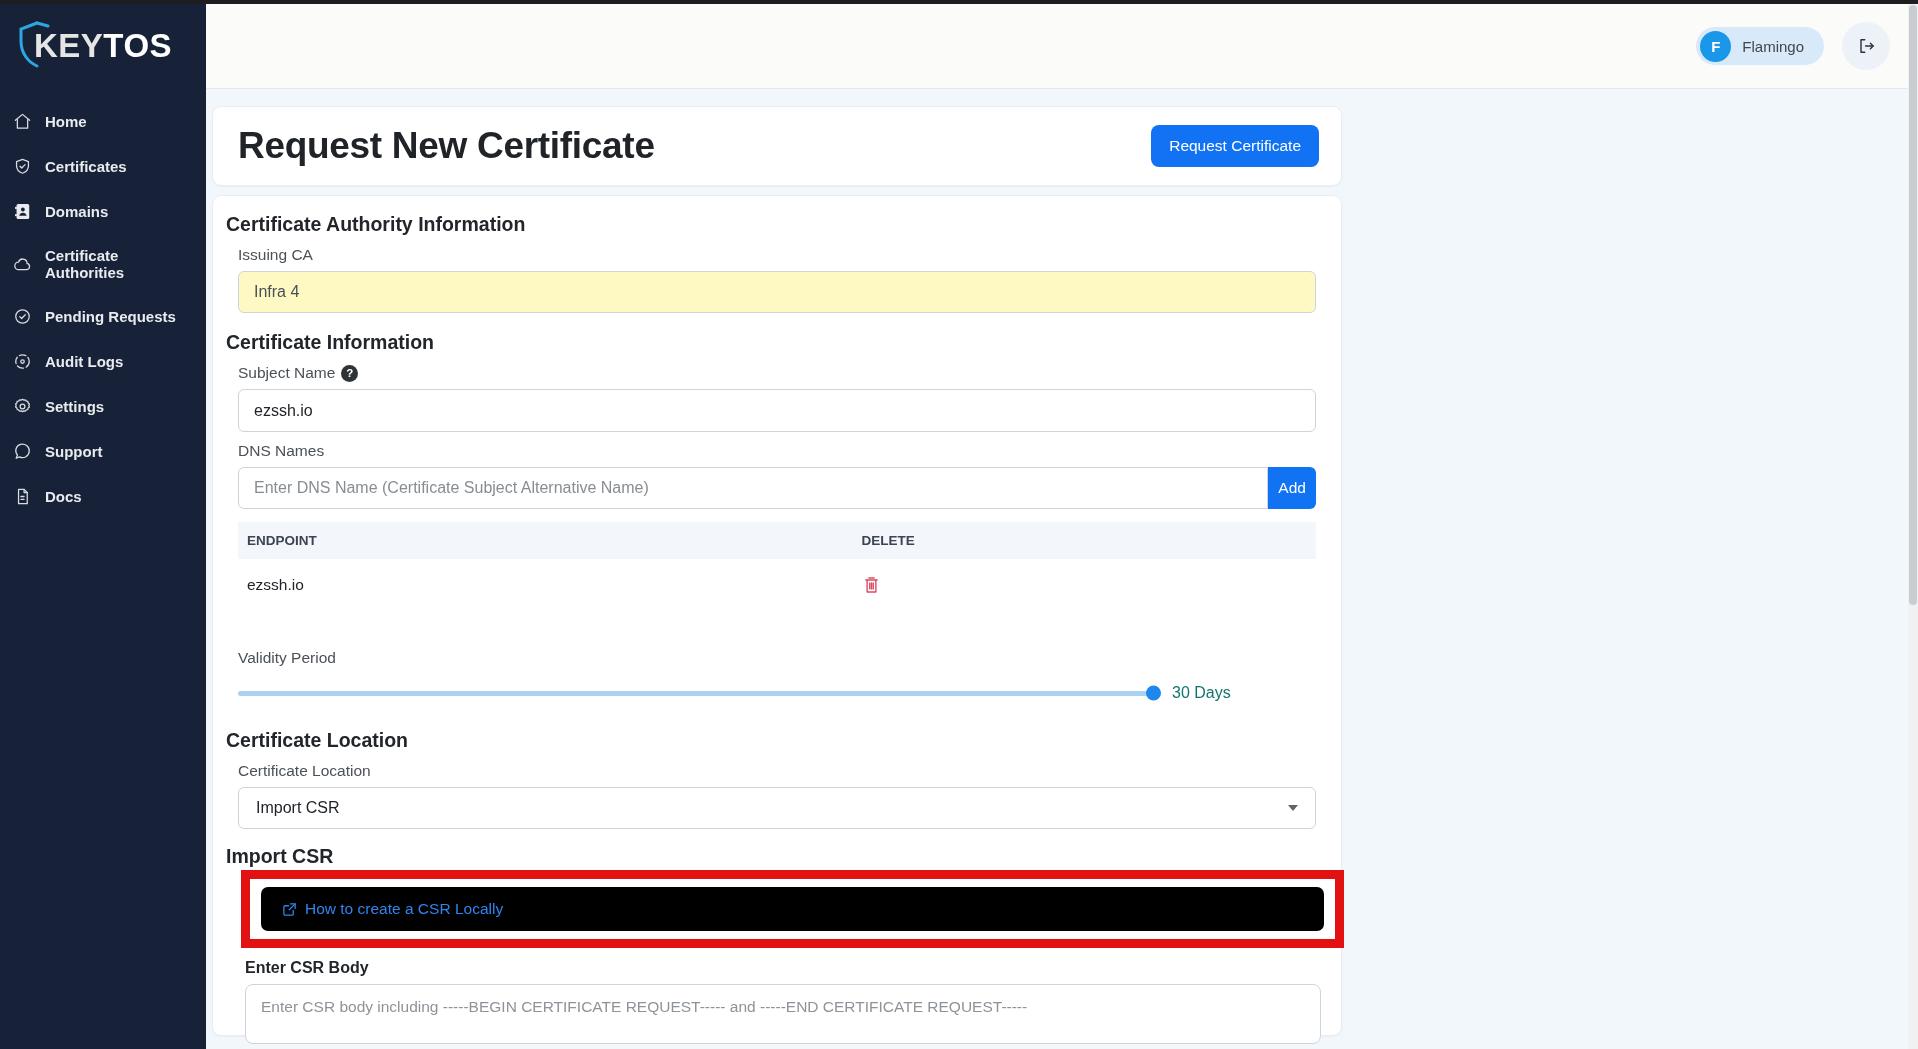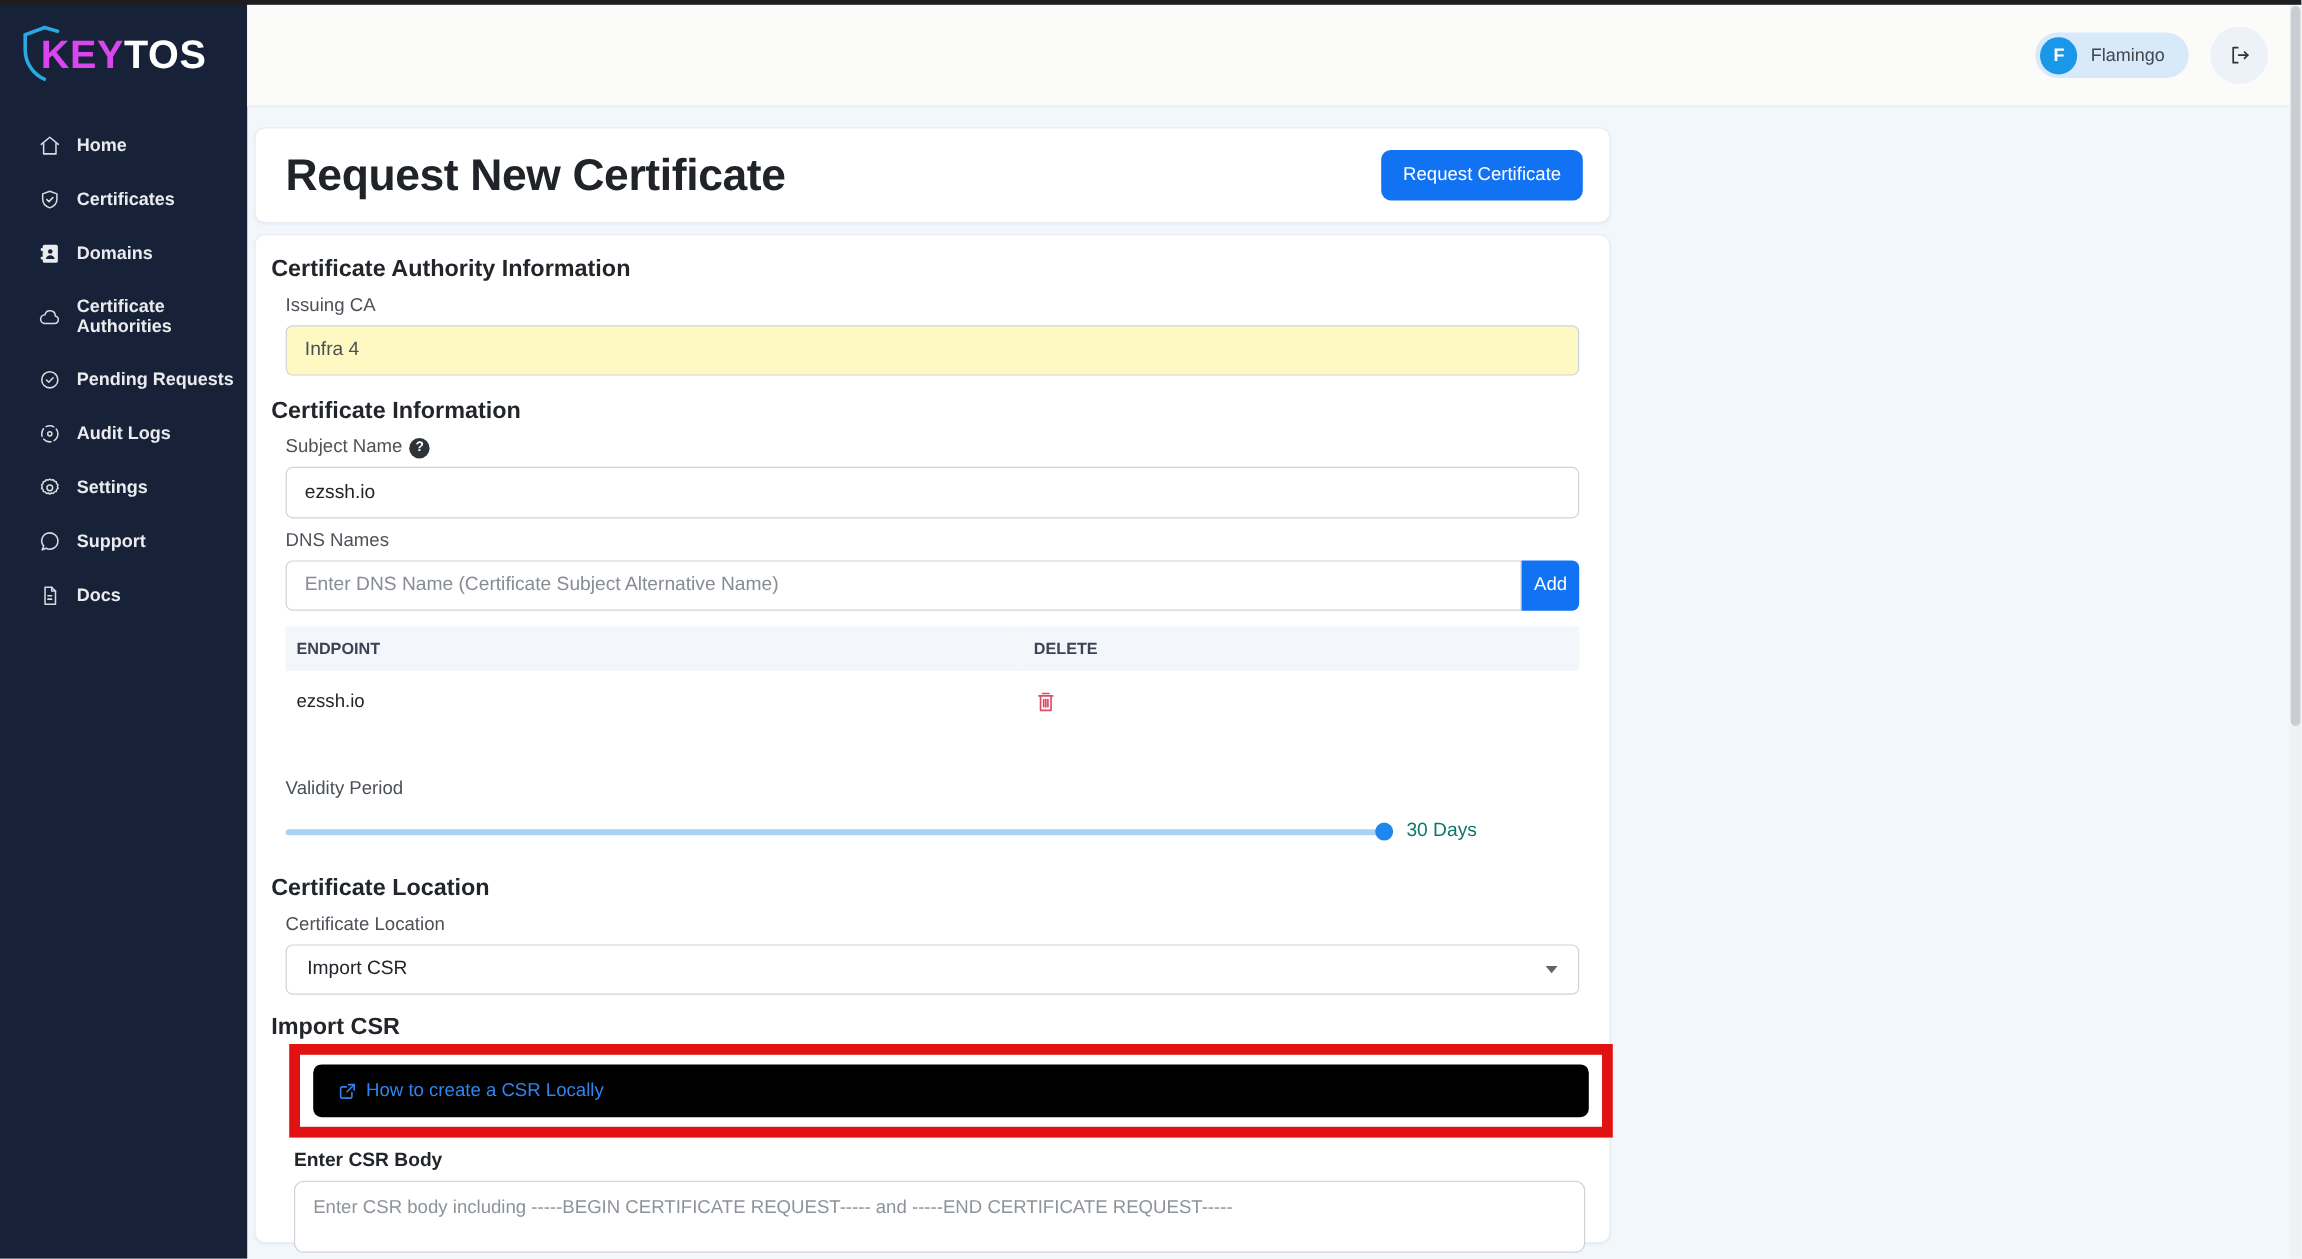--- a/index.html
+++ b/index.html
@@ -11,23 +11,23 @@
     color:#212529;
   }
   .top-strip { position:absolute; top:0; left:0; width:1918px; height:4px; background:#1e1e20; z-index:60; }
   .app { display:flex; height:1049px; }
 
   
   .sidebar { width:206px; flex-shrink:0; background:#172238; padding-top:18px; }
   .logo { position:relative; margin:4px 0 30px 34px; width:150px; height:48px; }
   .logo-shield { position:absolute; left:-18px; top:-3px; }
   .logo-text { font-size:33px; font-weight:800; letter-spacing:.5px; color:#ffffff; line-height:48px; }
-  .logo-key { color:#d946ef; }
+  .logo-key { color:#e5e5e5; }
   .nav { display:flex; flex-direction:column; }
-  .nav-item { display:flex; align-items:center; gap:13px; padding:12px 10px 12px 32px; margin-bottom:2px;
+  .nav-item { display:flex; align-items:center; gap:13px; padding:12px 10px 12px 13px; margin-bottom:2px;
               color:#e9ebee; font-size:15px; font-weight:600; cursor:pointer; }
   .nav-item svg { width:19px; height:19px; stroke:#d9dce1; stroke-width:1.6; fill:none;
                   stroke-linecap:round; stroke-linejoin:round; flex-shrink:0; }
   .nav-item svg .filled { fill:#e9ebee; stroke:none; }
   .nav-item svg .cut { fill:#172238; stroke:none; }
 
   
   .main { flex:1; display:flex; flex-direction:column; min-width:0; }
   .topbar { height:89px; background:#fbfbfa; border-bottom:1px solid #e3e8ee;
             display:flex; align-items:center; justify-content:flex-end; gap:18px; padding:4px 28px 0 0; }

